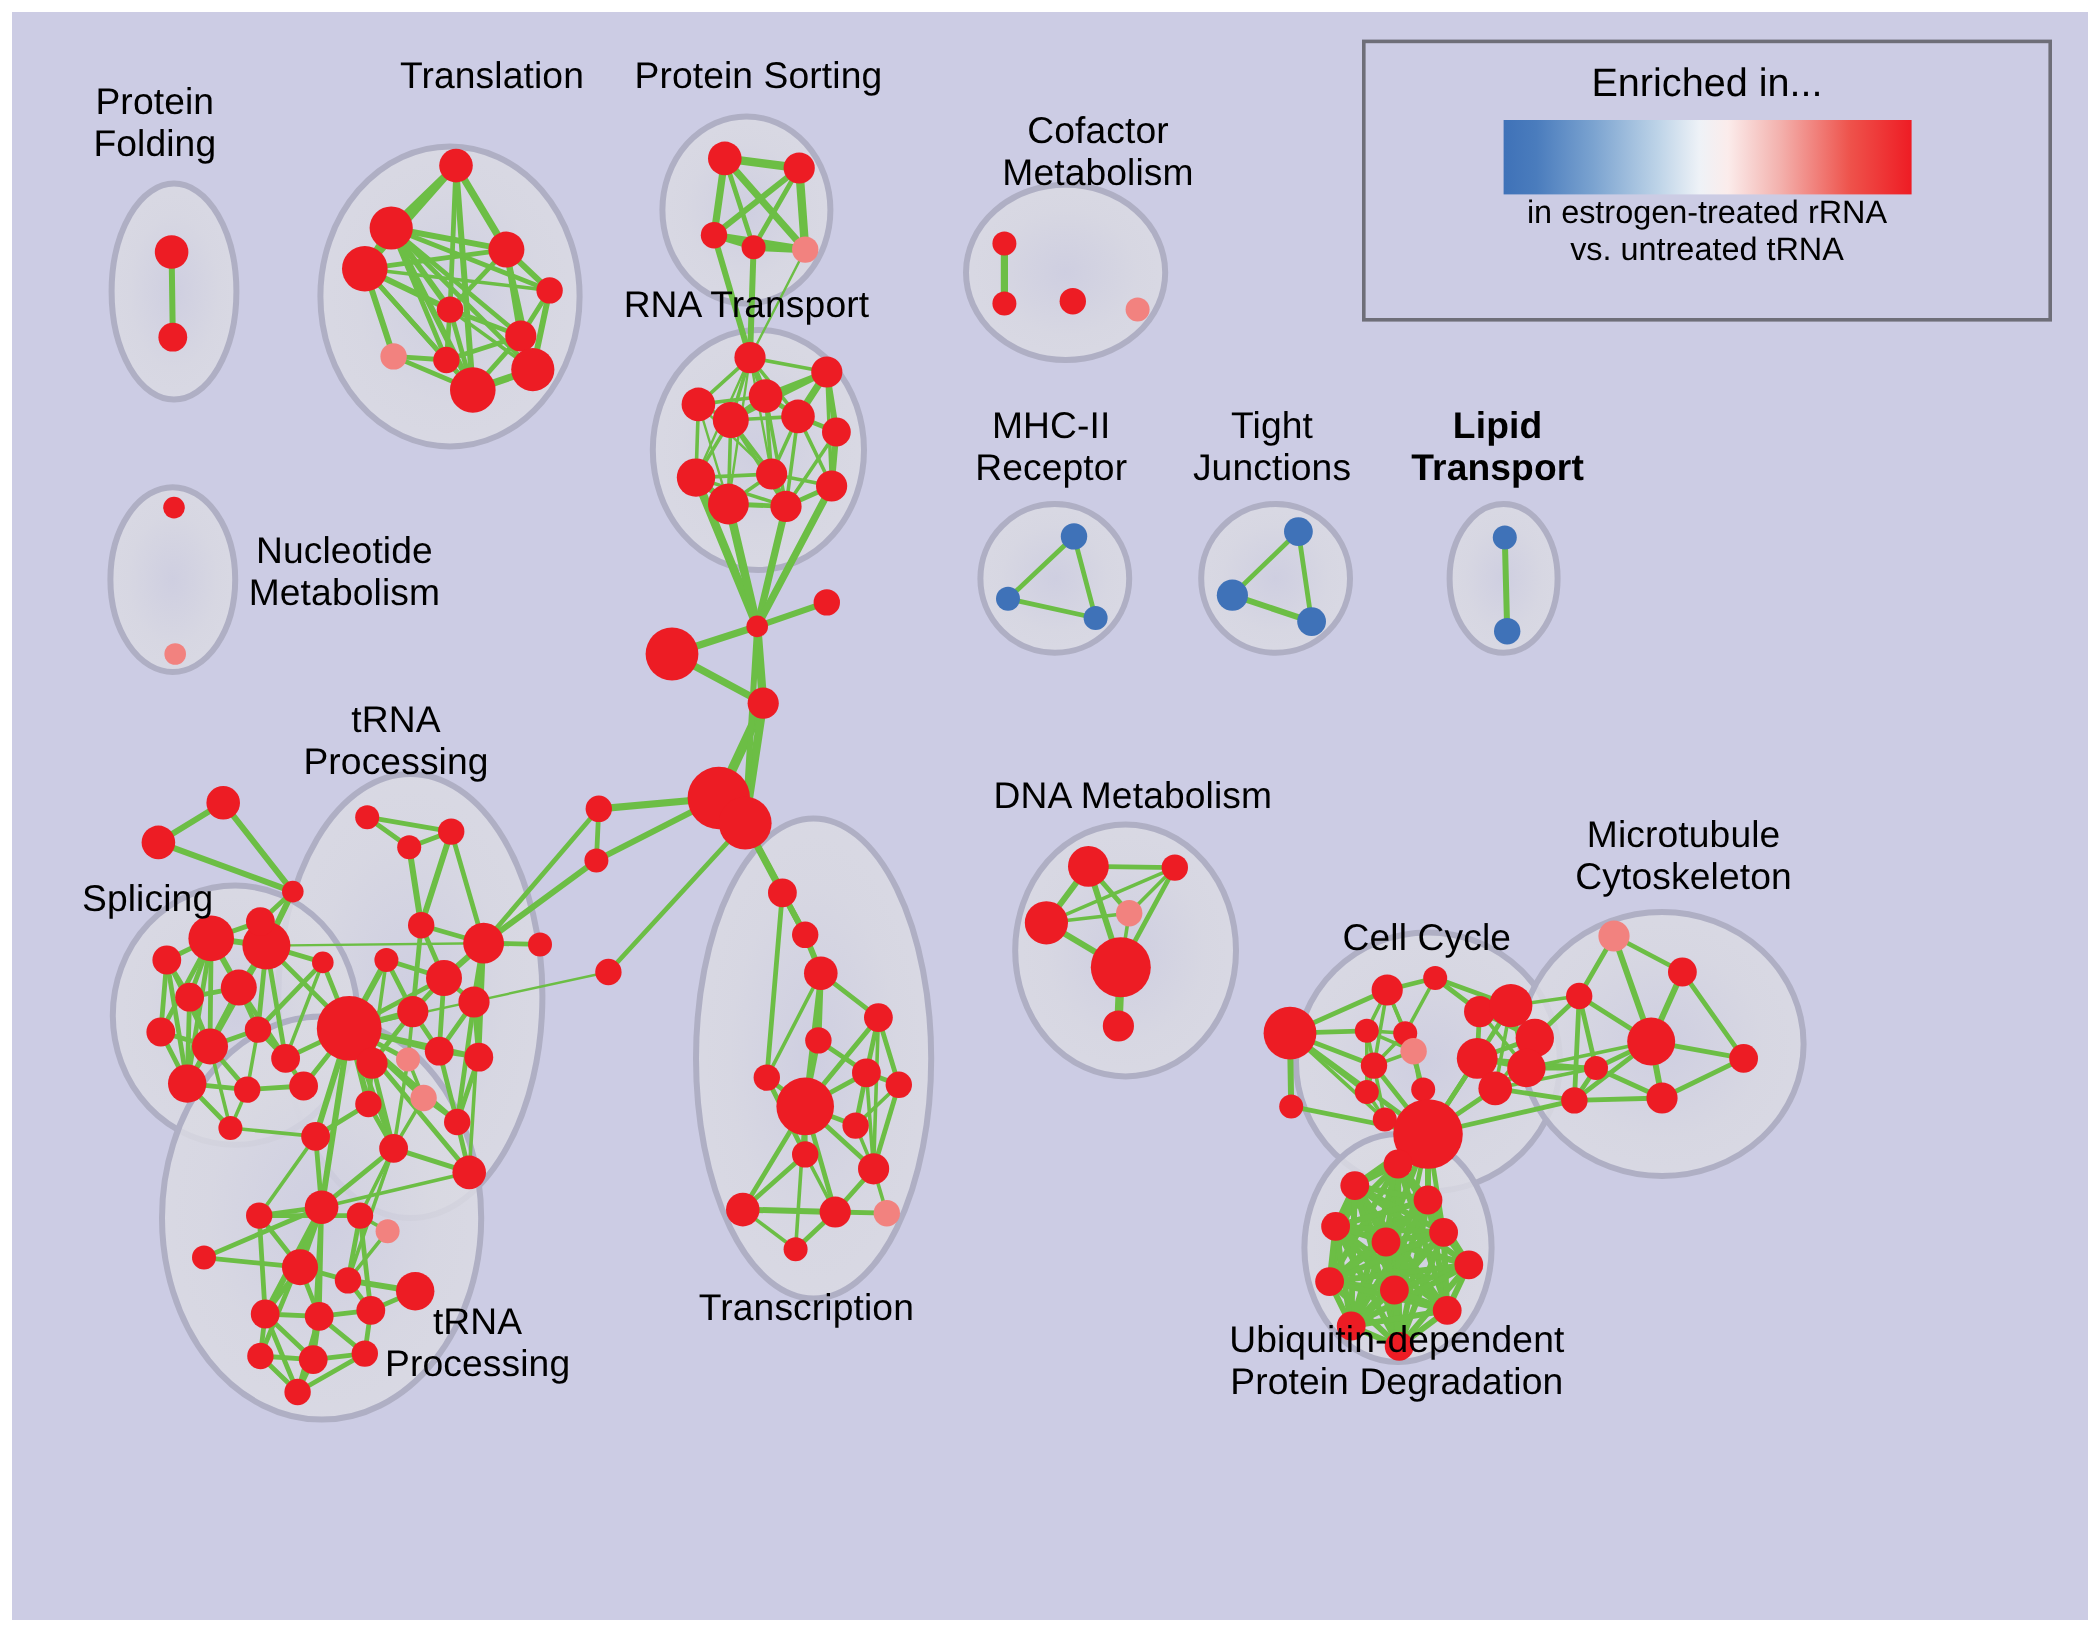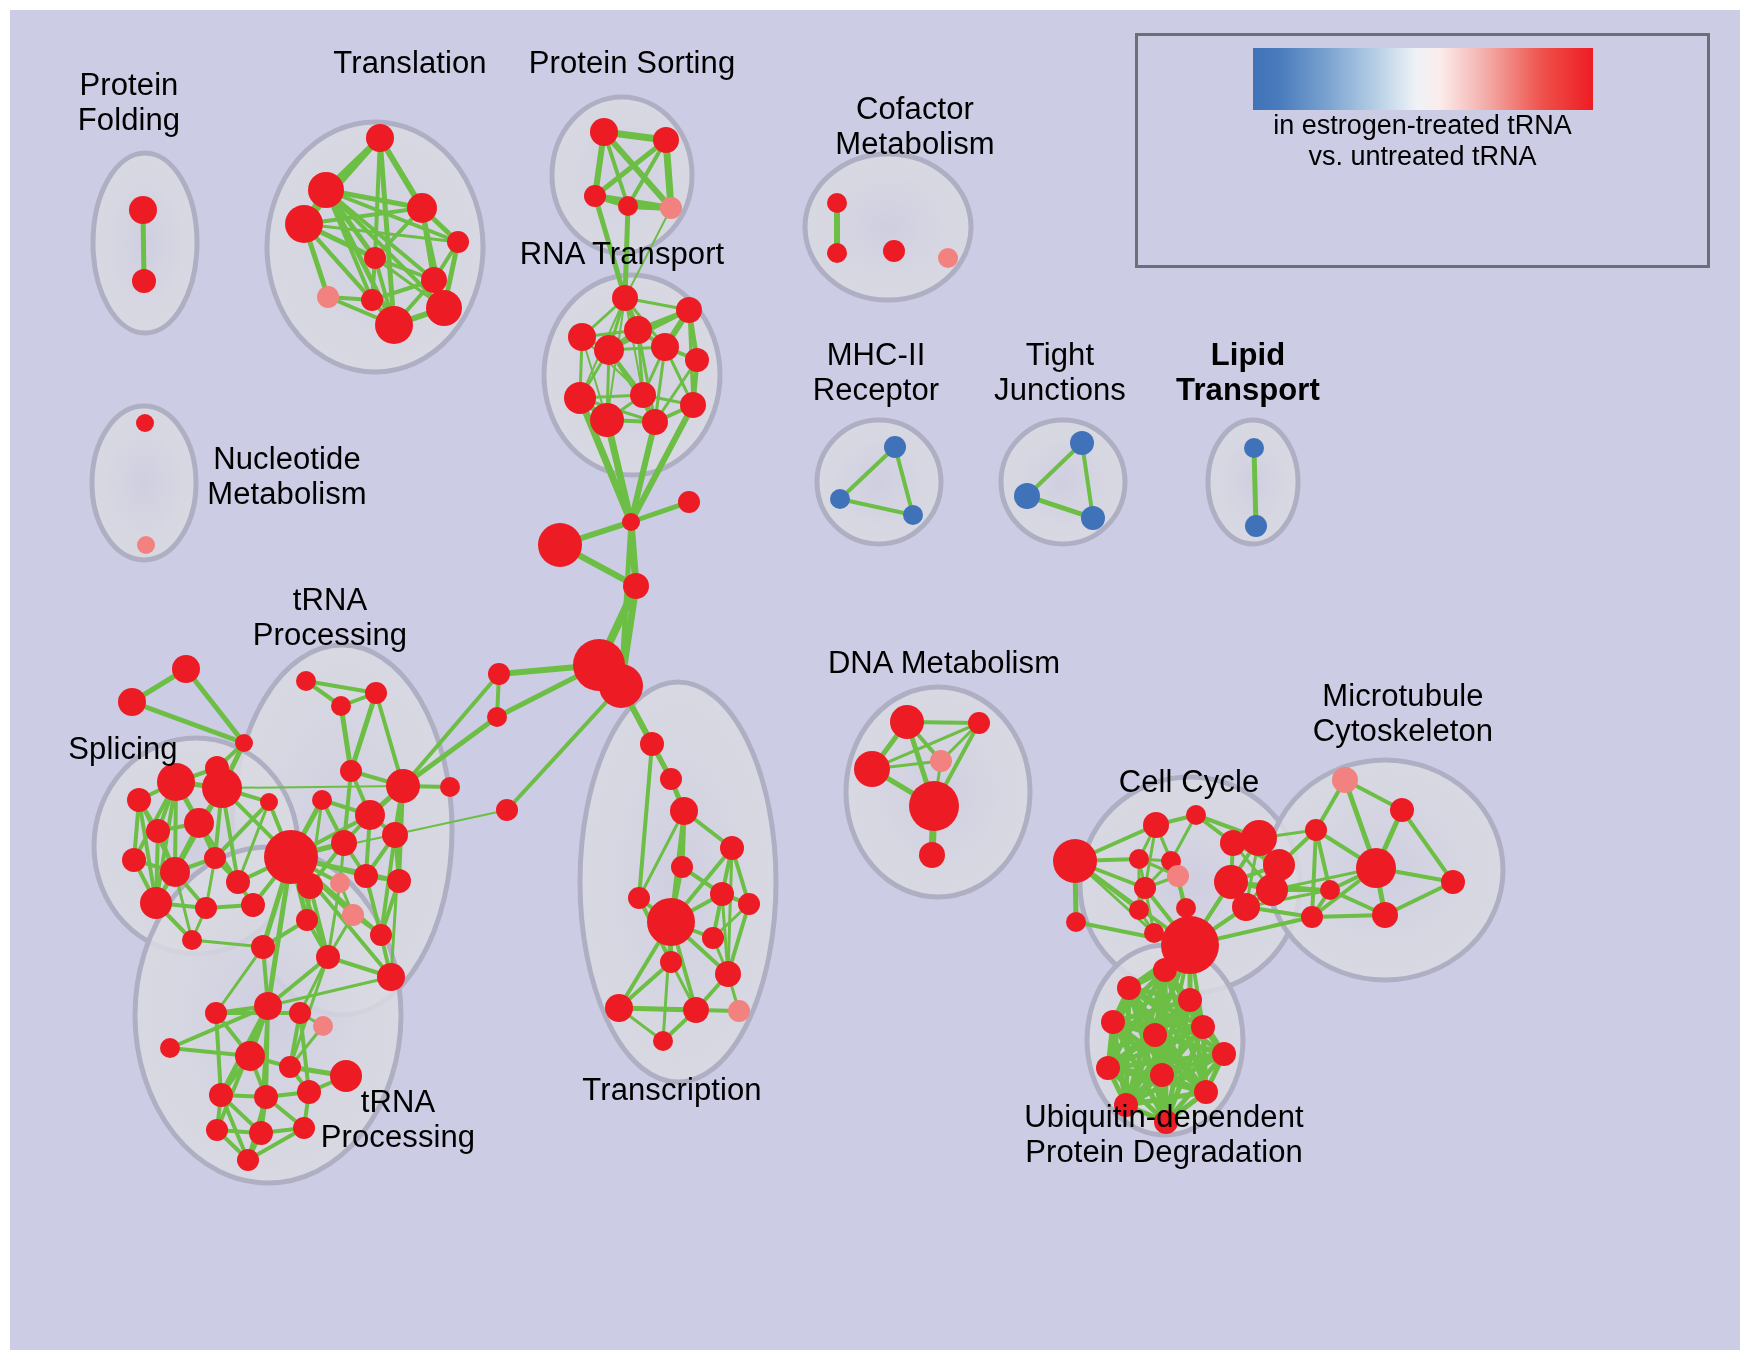--- a/index.html
+++ b/index.html
@@ -759,19 +759,20 @@
         <div class="cluster-label" style="left: 113px; top: 722px;"><div>Splicing</div></div>
         <div class="cluster-label" style="left: 934px; top: 636px;"><div>DNA Metabolism</div></div>
         <div class="cluster-label" style="left: 1393px; top: 669px;"><div>Microtubule</div><div>Cytoskeleton</div></div>
         <div class="cluster-label" style="left: 1179px; top: 755px;"><div>Cell Cycle</div></div>
         <div class="cluster-label" style="left: 662px; top: 1063px;"><div>Transcription</div></div>
         <div class="cluster-label" style="left: 388px; top: 1075px;"><div>tRNA</div><div>Processing</div></div>
         <div class="cluster-label" style="left: 1154px; top: 1090px; text-align: center;"><div>Ubiquitin-dependent</div><div>Protein Degradation</div></div>
       </div>
 
     <div id="legend">
+      <div id="legend-title">Enriched in...</div>
       <div id="legend-bar"></div>
-      <div class="legend-sub">in estrogen-treated tRNA</div>
+      <div class="legend-sub">in estrogen-treated rRNA</div>
       <div class="legend-sub">vs. untreated tRNA</div>
     </div>
 
   </div>
 </div>
 
 </body></html>

